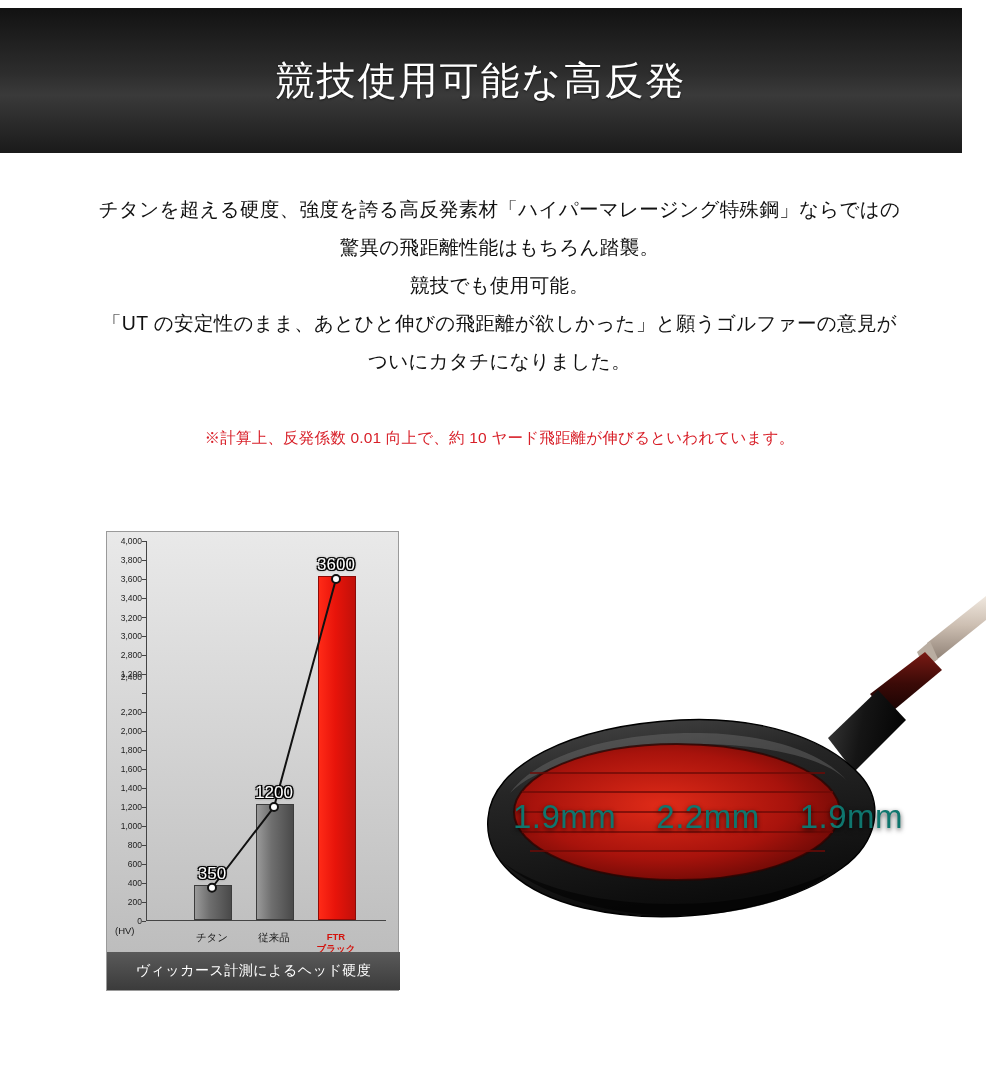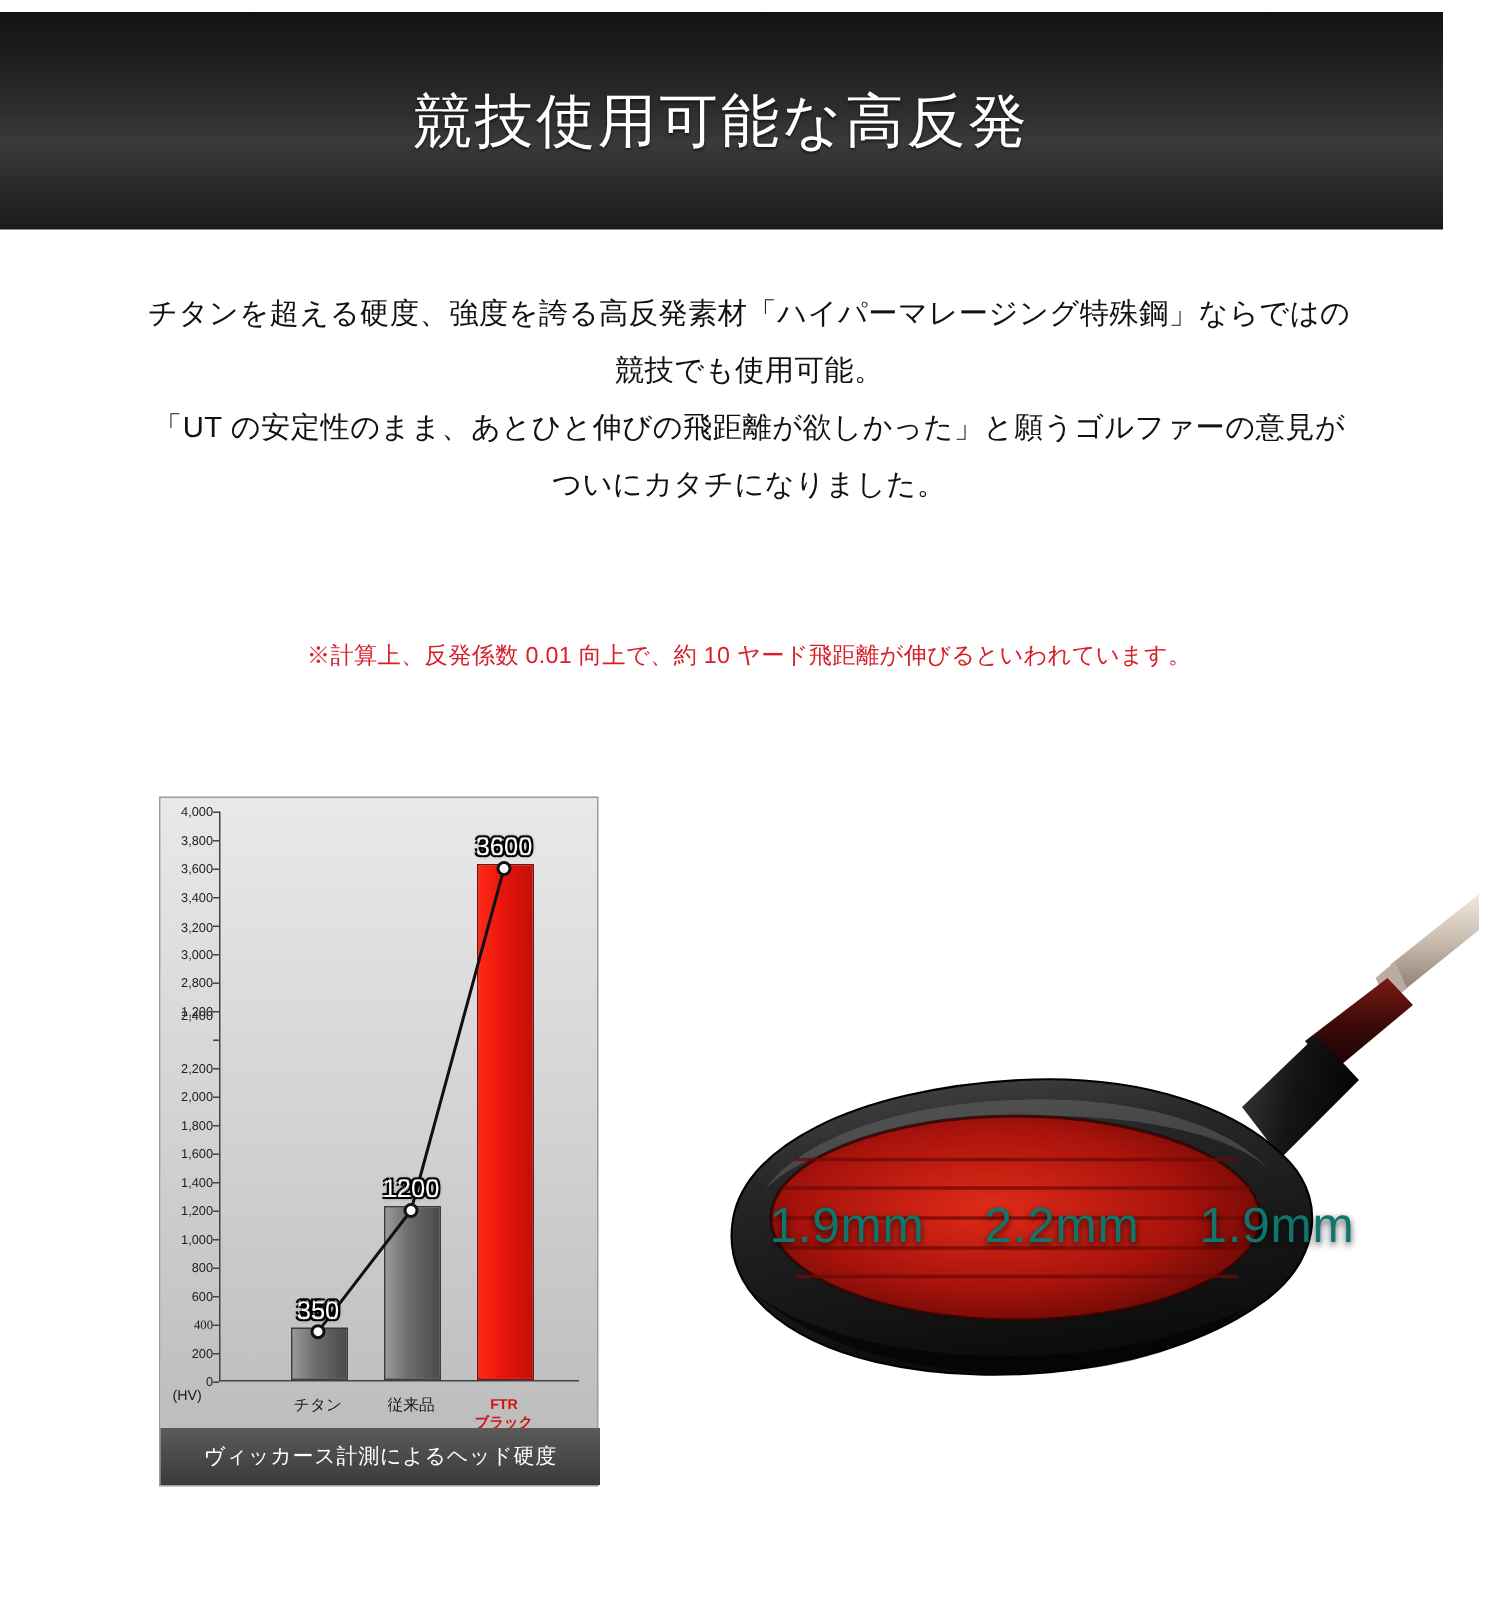--- a/index.html
+++ b/index.html
@@ -214,20 +214,21 @@
 </style>
 </head>
 <body>
 
 <div class="header-banner">
   <div class="header-title">競技使用可能な高反発</div>
 </div>
 
 <div class="copy-block">
   <p>チタンを超える硬度、強度を誇る高反発素材「ハイパーマレージング特殊鋼」ならではの</p>
+  <p>驚異の飛距離性能はもちろん踏襲。</p>
   <p>競技でも使用可能。</p>
   <p>「UT の安定性のまま、あとひと伸びの飛距離が欲しかった」と願うゴルファーの意見が</p>
   <p>ついにカタチになりました。</p>
 </div>
 
 <div class="note-block">
   <p>※計算上、反発係数 0.01 向上で、約 10 ヤード飛距離が伸びるといわれています。</p>
 </div>
 
 <div class="chart-panel">
@@ -264,21 +265,21 @@
         <div class="ytick" style="top: 247px;">1,400</div>
         <div class="ytick-mark" style="top: 247px;"></div>
         <div class="ytick" style="top: 266px;">1,200</div>
         <div class="ytick-mark" style="top: 266px;"></div>
         <div class="ytick" style="top: 285px;">1,000</div>
         <div class="ytick-mark" style="top: 285px;"></div>
         <div class="ytick" style="top: 304px;">800</div>
         <div class="ytick-mark" style="top: 304px;"></div>
         <div class="ytick" style="top: 323px;">600</div>
         <div class="ytick-mark" style="top: 323px;"></div>
-        <div class="ytick" style="top: 342px; font-family: Liberation Serif, serif;">400</div>
+        <div class="ytick" style="top: 342px;">400</div>
         <div class="ytick-mark" style="top: 342px;"></div>
         <div class="ytick" style="top: 361px;">200</div>
         <div class="ytick-mark" style="top: 361px;"></div>
         <div class="ytick" style="top: 380px;">0</div>
         <div class="ytick-mark" style="top: 380px;"></div>
       </div>
     <div id="bar-host">
         <div class="bar gray" style="height: 33.25px; left: 48px;"></div>
         <div class="bar gray" style="height: 114px; left: 110px;"></div>
         <div class="bar red" style="height: 342px; left: 172px;"></div>

